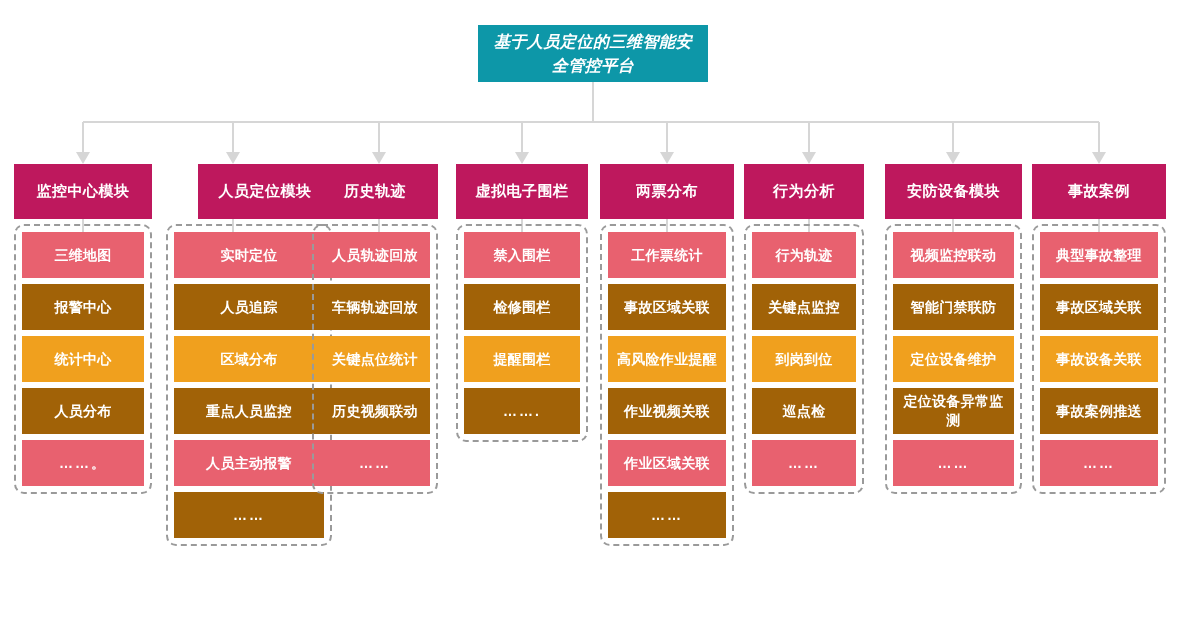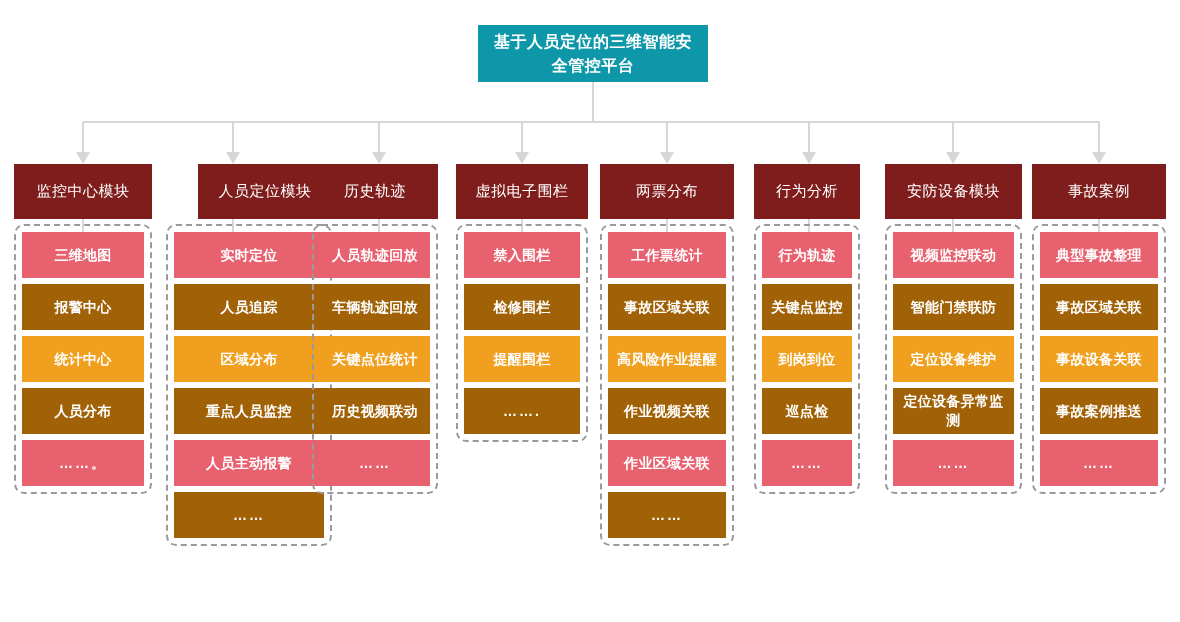--- a/index.html
+++ b/index.html
@@ -38,32 +38,33 @@
     font-size: 16px;
     font-weight: bold;
     line-height: 24px;
     display: flex;
     align-items: center;
     justify-content: center;
     text-align: center;
     box-sizing: border-box;
     padding: 0 10px;
     letter-spacing: 0.5px;
+    font-style: italic;
   }
   .column {
     position: absolute;
     top: 164px;
   }
   .module-header {
     width: 100%;
     height: 55px;
-    background: #7f1d1d;
+    background: #be185d;
     color: #ffffff;
     font-size: 15px;
-    font-weight: normal;
+    font-weight: bold;
     display: flex;
     align-items: center;
     justify-content: center;
     text-align: left;
     box-sizing: border-box;
     padding: 0 6px;
     letter-spacing: 0.5px;
   }
   .dash-wrap {
     position: absolute;
@@ -190,21 +191,21 @@
     <div class="dash-wrap">
       <div class="item red">工作票统计</div>
       <div class="item teal">事故区域关联</div>
       <div class="item orange">高风险作业提醒</div>
       <div class="item teal">作业视频关联</div>
       <div class="item red">作业区域关联</div>
       <div class="item teal dots">……</div>
     </div>
   </div>
 
-  <div class="column" style="left:744px;width:106px;margin-left:10px;">
+  <div class="column" style="left:744px;width:120px;">
     <div class="module-header">行为分析</div>
     <div class="dash-wrap">
       <div class="item red">行为轨迹</div>
       <div class="item teal">关键点监控</div>
       <div class="item orange">到岗到位</div>
       <div class="item teal">巡点检</div>
       <div class="item red dots">……</div>
     </div>
   </div>
 

